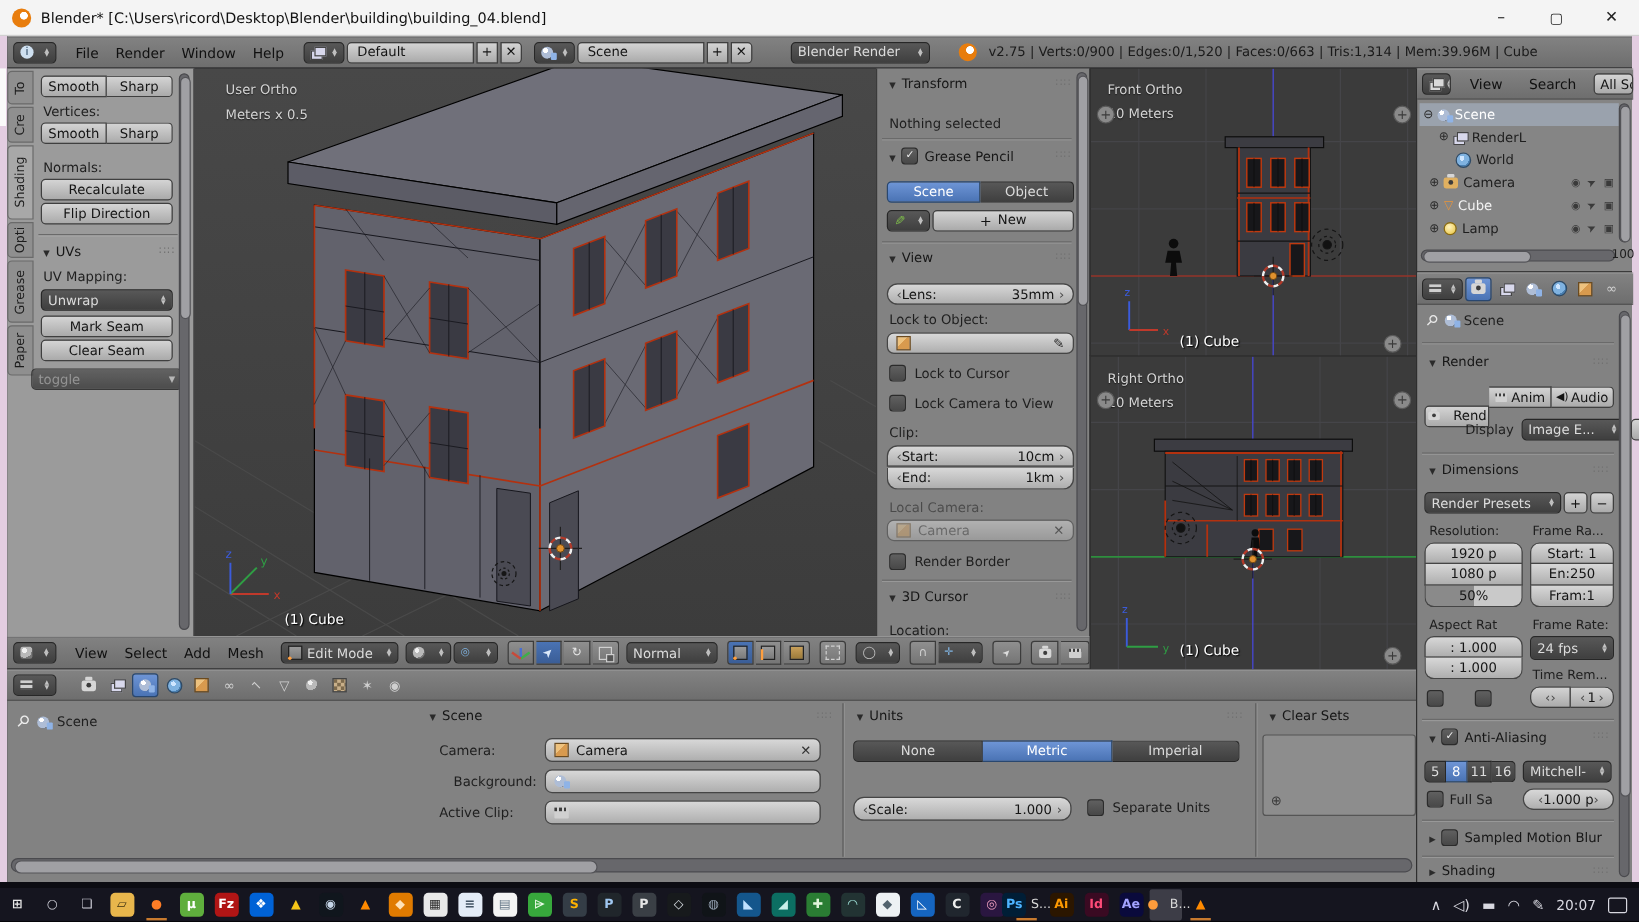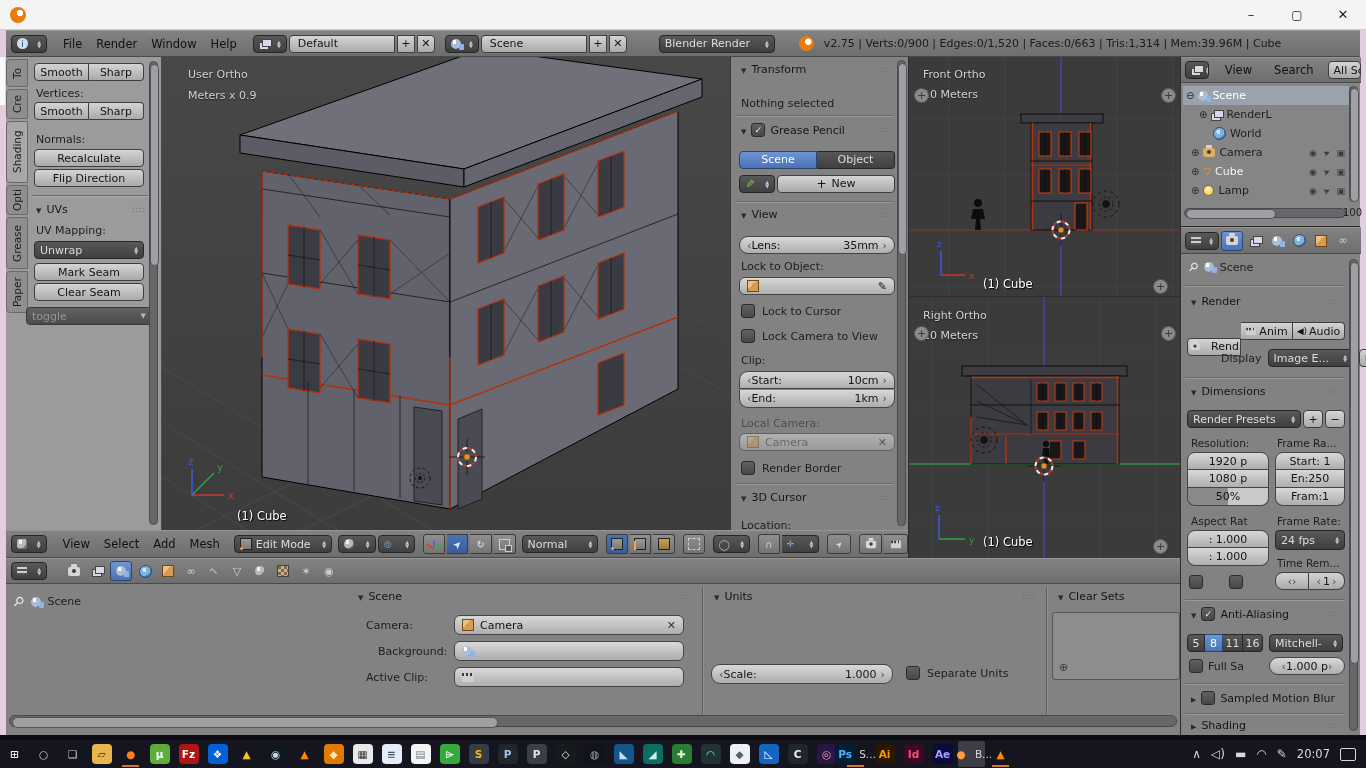--- a/index.html
+++ b/index.html
@@ -99,20 +99,21 @@
   .pluswidget{width:15px;height:15px;border-radius:50%;background:#8a8a8a;border:1px solid #5a5a5a;
               color:#3a3a3a;font-size:11px;display:flex;align-items:center;justify-content:center;}
 </style>
 </head>
 <body>
 
 <div id="root">
 
   <div class="abs flex" style="left:0;top:0;width:1366px;height:30px;background:#f4f4f4;border-bottom:1px solid #d0d0d0;">
     <span class="mini" style="width:16px;height:16px;margin:0 8px 0 10px;border-radius:50%;background:radial-gradient(circle at 62% 38%,#fff 0 3px,#e87d0d 3.5px 100%);"></span>
+    <span style="font-size:12px;color:#111;">Blender* [C:\Users\ricord\Desktop\Blender\building\building_04.blend]</span>
     <span style="flex:1"></span>
     <div class="flex" style="width:46px;height:30px;justify-content:center;color:#222;font-size:13px;">–</div>
     <div class="flex" style="width:46px;height:30px;justify-content:center;color:#222;font-size:12px;">▢</div>
     <div class="flex" style="width:46px;height:30px;justify-content:center;color:#222;font-size:13px;">✕</div>
   </div>
 
   <div class="abs" style="left:0;top:30;width:6px;top:30px;height:705px;background:#e3cde1;"></div>
   <div class="abs" style="left:1360px;top:30px;width:6px;height:705px;background:#e3cde1;"></div>
   <div class="abs" style="left:0;top:57px;width:5px;height:48px;background:#fafafa;"></div>
 
@@ -335,21 +336,21 @@
       <g stroke-width="1.6" font-size="10" font-family="DejaVu Sans">
         <line x1="30" y1="438" x2="62" y2="438" stroke="#c0392b"></line>
         <text x="66" y="442" fill="#c0392b">x</text>
         <line x1="30" y1="438" x2="52" y2="416" stroke="#2f9e44"></line>
         <text x="55" y="414" fill="#2f9e44">y</text>
         <line x1="30" y1="438" x2="30" y2="412" stroke="#3b5bdb"></line>
         <text x="26" y="408" fill="#3b5bdb">z</text>
       </g>
     </svg>
     <span class="abs vplabel" style="left:26px;top:11px;">User Ortho</span>
-    <span class="abs vplabel" style="left:26px;top:32px;">Meters x 0.9</span>
+    <span class="abs vplabel" style="left:26px;top:32px;">Meters x 0.5</span>
     <span class="abs objlabel" style="left:75px;top:452px;">(1) Cube</span>
   </div>
 
   <div class="abs" style="left:730px;top:57px;width:178px;height:473px;background:#828282;border-left:1px solid #3a3a3a;">
     <div class="abs phead" style="left:10px;top:6px;width:152px;">
       <span class="tri"></span>
       <span>Transform</span>
         <span class="grip"></span>
     </div>
     <span class="abs lbl" style="left:10px;top:40px;">Nothing selected</span>
@@ -963,20 +964,31 @@
     <div class="abs pill" style="left:448px;top:109px;width:230px;height:20px;border-radius:6px;justify-content:flex-start;gap:6px;">
       <span class="mini mini-clap" style="filter:grayscale(.4);"></span>
     </div>
     <div class="abs vsep" style="left:696px;top:28px;height:128px;"></div>
 
     <div class="abs phead" style="left:708px;top:32px;width:322px;">
       <span class="tri"></span>
       <span>Units</span>
         <span class="grip"></span>
     </div>
+    <div class="abs flex" style="left:705px;top:57px;width:322px;height:21px;">
+      <div class="dd" style="width:108px;justify-content:center;border-radius:4px 0 0 4px;">
+          <span>None</span>
+        </div>
+      <div class="dd sel" style="width:108px;justify-content:center;border-radius:0;border-left:none;">
+          <span>Metric</span>
+        </div>
+      <div class="dd" style="width:106px;justify-content:center;border-radius:0 4px 4px 0;border-left:none;">
+          <span>Imperial</span>
+        </div>
+    </div>
     <div class="abs pill" style="left:705px;top:106px;width:182px;height:20px;">
       <span class="la"></span>
         <span>Scale:</span>
       <span style="margin-left:auto;margin-right:4px;">1.000</span>
         <span class="ra"></span>
     </div>
     <div class="abs flex" style="left:900px;top:108px;gap:7px;">
       <span class="chk"></span>
       <span class="lbl">Separate Units</span>
     </div>

